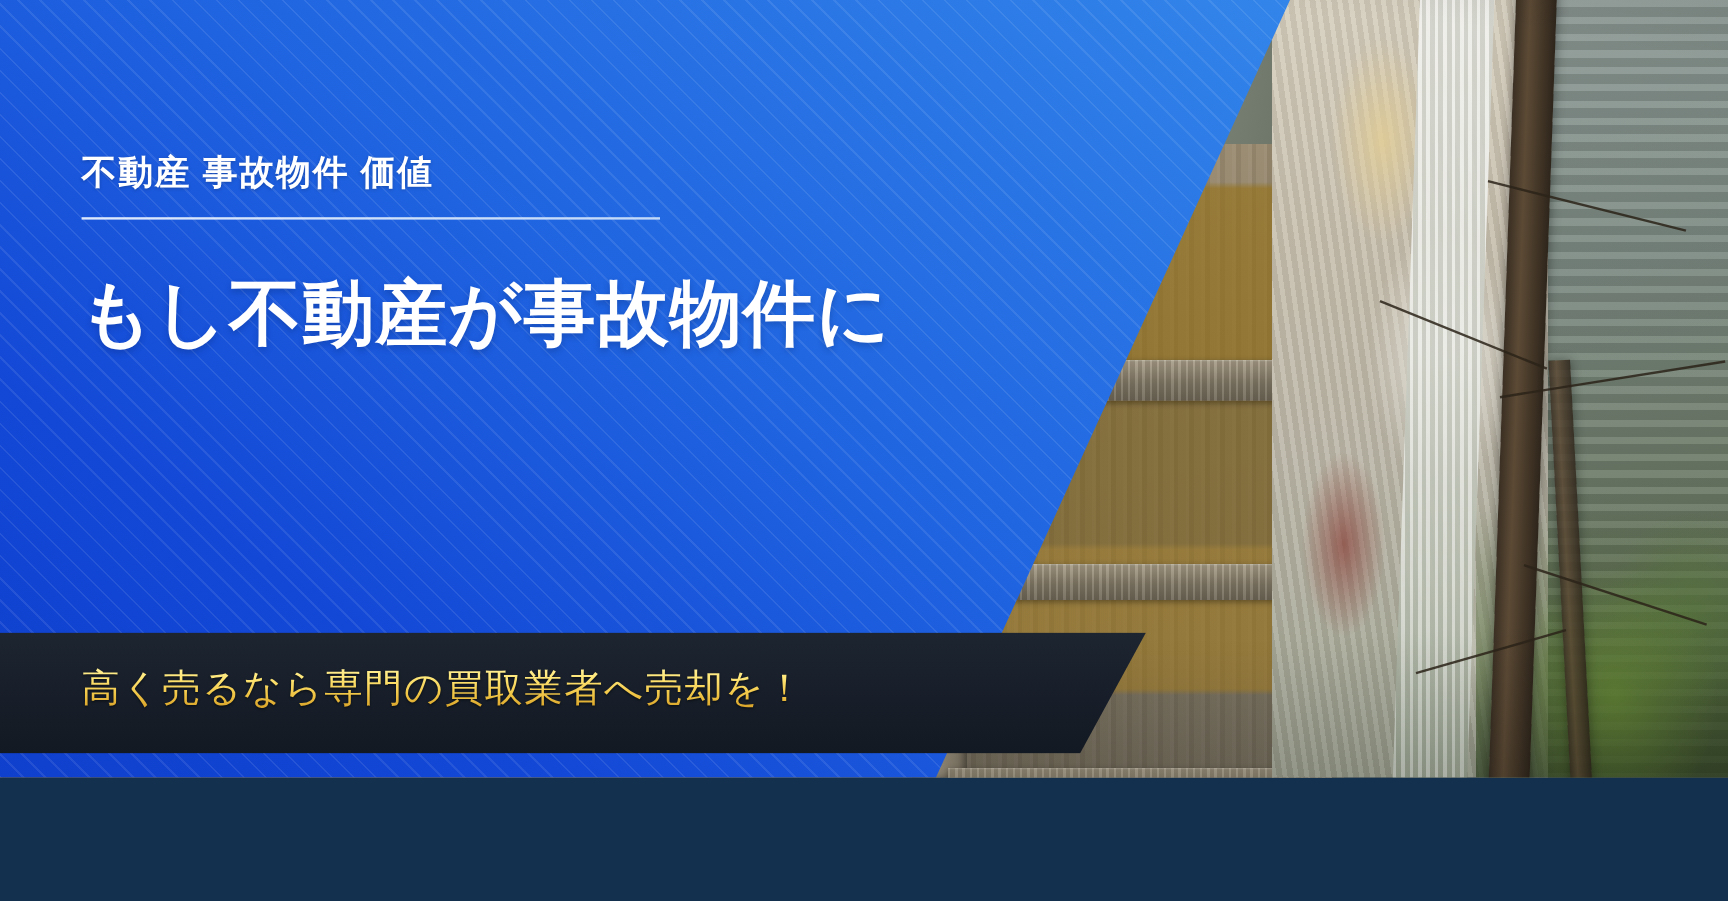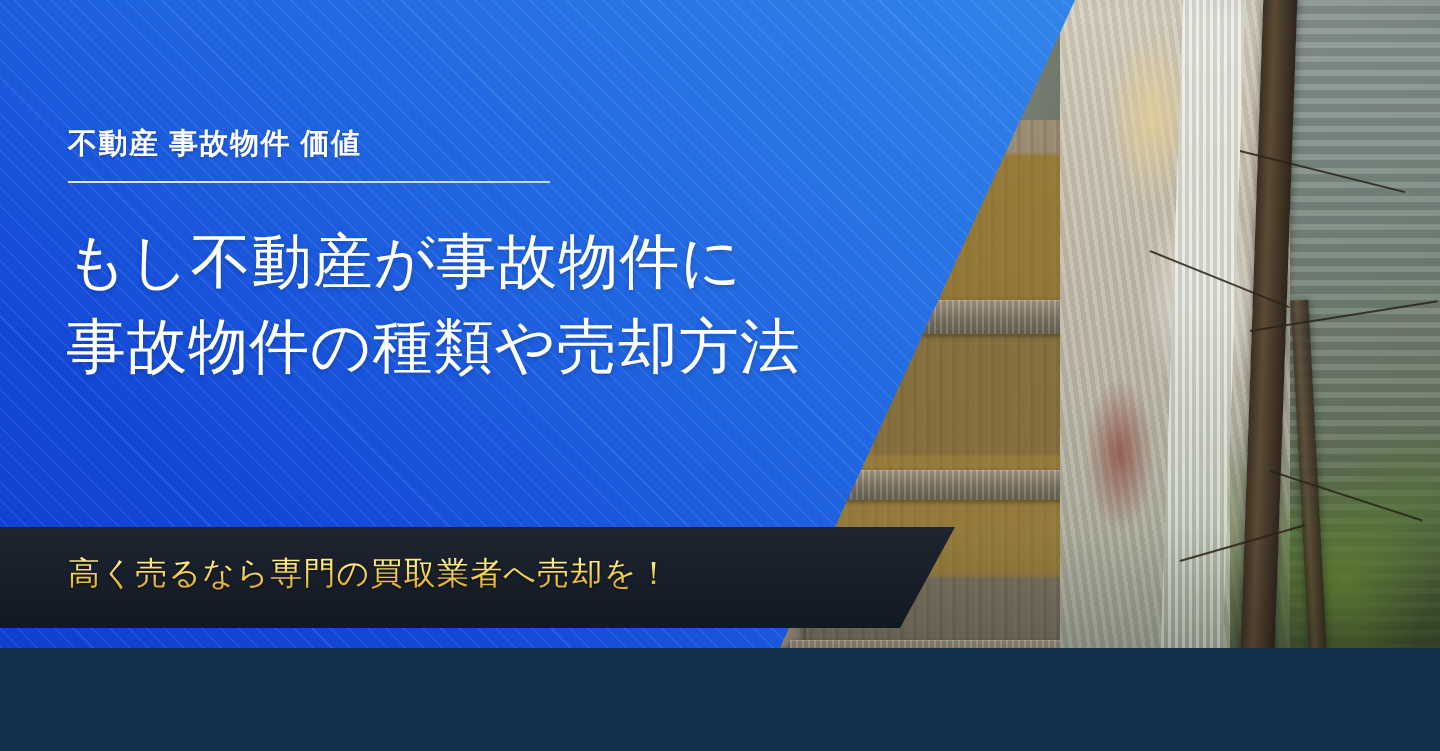--- a/index.html
+++ b/index.html
@@ -148,21 +148,21 @@
   
   .headline {
     position:absolute;
     left:66px; top:219px;
     width:830px;
   }
   .headline .hl {
     display:block;
     font-size:60px;
     line-height:85px;
-    font-weight:400;
+    font-weight:700;
     color:#ffffff;
     letter-spacing:1px;
     white-space:nowrap;
     text-shadow:0 2px 5px rgba(6,34,92,.28);
   }
 
   
   .ribbon {
     position:absolute;
     left:0; top:527px;
@@ -217,19 +217,18 @@
     <div class="photo-layer ph-vignette"></div>
   </div>
 
   <div class="blue-panel"></div>
 
   <div class="eyebrow">不動産 事故物件 価値</div>
   <div class="divider"></div>
 
   <h1 class="headline">
     <span class="hl">もし不動産が事故物件に</span>
-    <span class="hl">事故物件の種類や売却方法</span>
   </h1>
 
   <div class="ribbon"></div>
   <div class="ribbon-text">高く売るなら専門の買取業者へ売却を！</div>
 
 </div>
 
 </body></html>

